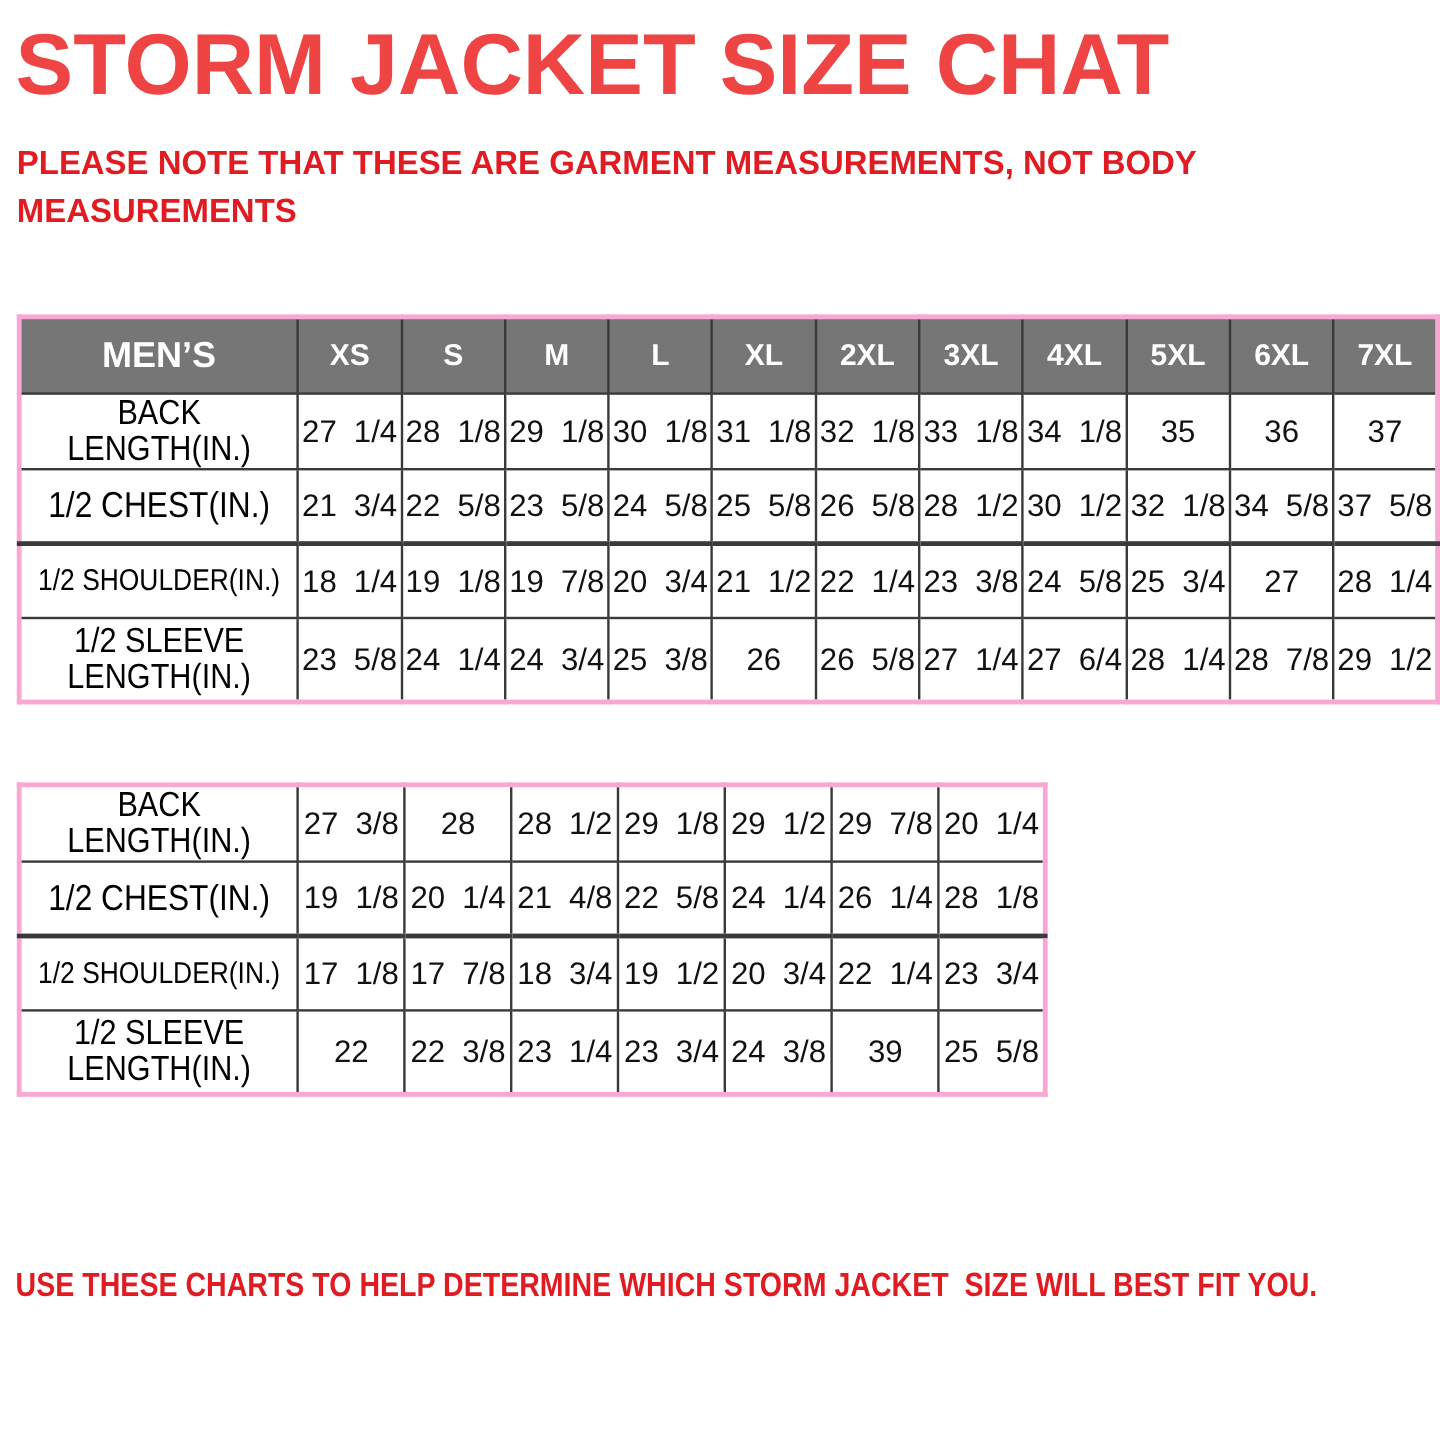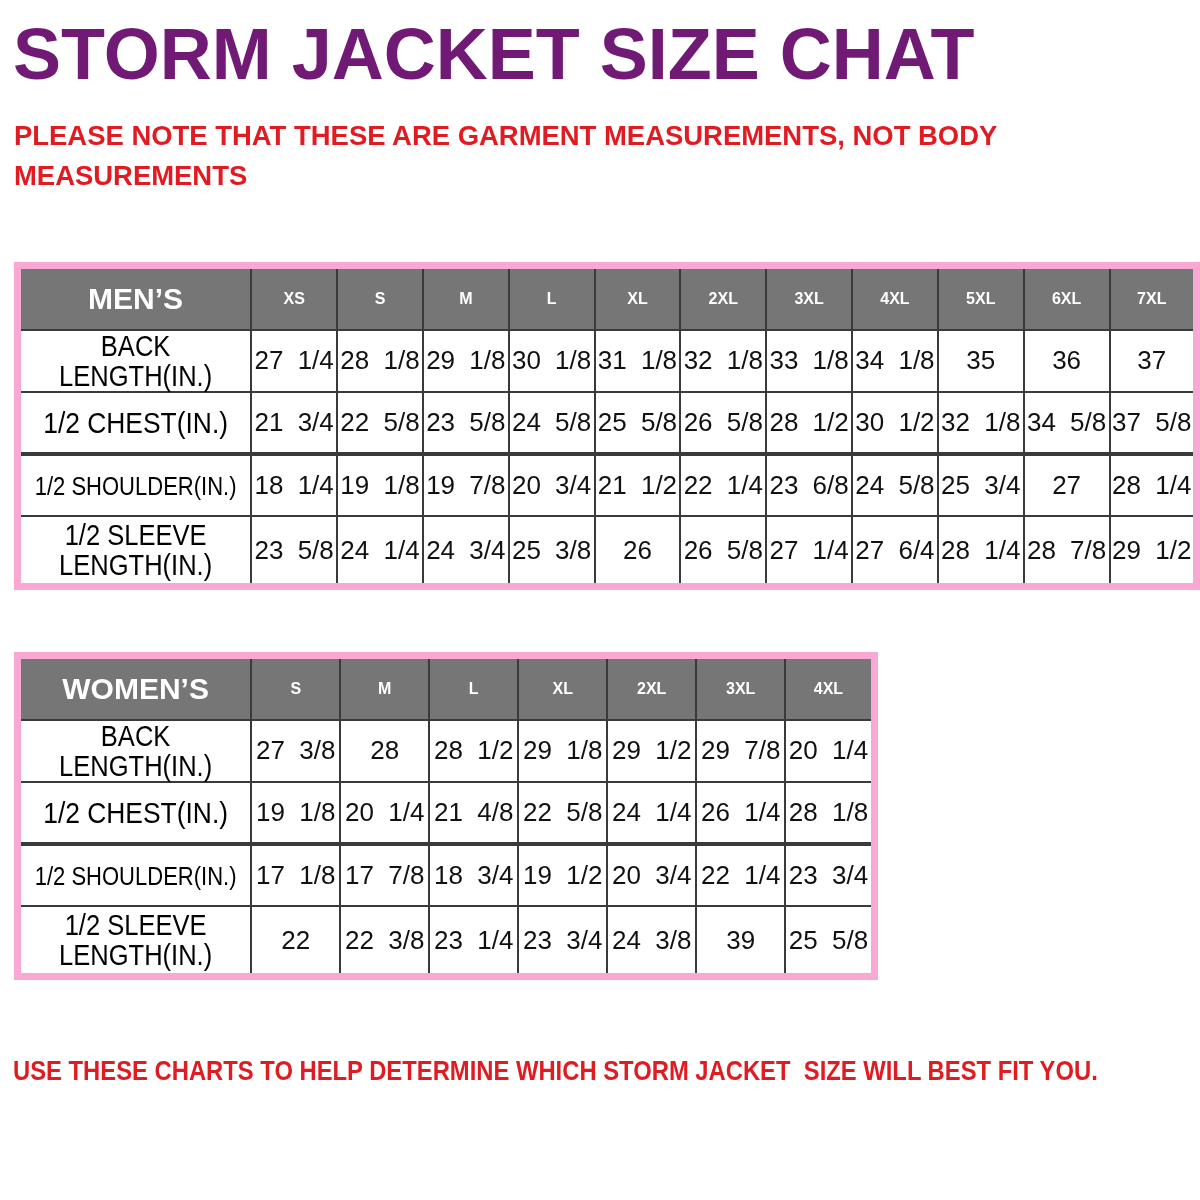--- a/index.html
+++ b/index.html
@@ -2,51 +2,51 @@
 <html><head>
 <meta charset="utf-8">
 <style>
   html,body{margin:0;padding:0;}
   body{
     width:1200px;height:1200px;position:relative;background:#ffffff;
     font-family:"Liberation Sans", sans-serif;overflow:hidden;color:#000;
   }
   .page-title{
     position:absolute;left:13px;top:18px;font-size:72px;font-weight:bold;
-    line-height:1;color:#701a75;white-space:nowrap;letter-spacing:0;
+    line-height:1;color:#ef4444;white-space:nowrap;letter-spacing:0;
   }
   .note{
     position:absolute;left:14px;top:116px;font-size:28px;font-weight:bold;
     color:#e01b22;line-height:40px;white-space:nowrap;
     transform:scaleX(0.98);transform-origin:left top;
   }
   .footer-note{
     position:absolute;left:13px;top:1056px;font-size:28px;font-weight:bold;
     color:#e01b22;line-height:1.1;white-space:pre;
     transform:scaleX(0.85);transform-origin:left top;
   }
   table.size-table{
     position:absolute;border-collapse:collapse;table-layout:fixed;
-    border:7px solid #f9a8d4;
+    border:4px solid #f9a8d4;
   }
   #mens-table{left:14px;top:262px;}
   #womens-table{left:14px;top:652px;}
   .size-table th,.size-table td{
     border:2px solid #3a3a3a;padding:0;text-align:center;vertical-align:middle;
   }
   .size-table col.c-label{width:191px;}
   .size-table col.c-size{width:89px;}
   tr.header-row{height:64px;}
   tr.r0{height:58px;}
   tr.r1{height:62px;margin-top:32px;}
   tr.r2{height:62px;}
   tr.r3{height:70px;}
   tr.r1 td{border-bottom-width:4px;}
   tr.header-row th{
-    background:#767676;color:#ffffff;font-weight:bold;font-size:16px;
+    background:#767676;color:#ffffff;font-weight:bold;font-size:25px;
   }
   tr.header-row th.name-cell{font-size:30px;}
   td.label-cell{font-weight:normal;color:#000;}
   td.label-cell .lbl{
     display:block;line-height:1.05;white-space:nowrap;
     transform:scaleX(0.88);transform-origin:center;
   }
   tr.r0 td.label-cell .lbl{font-size:29px;}
   tr.r1 td.label-cell .lbl{font-size:30px;}
   tr.r2 td.label-cell .lbl{font-size:25px;}
@@ -133,21 +133,21 @@
     <td class="label-cell">
       <span class="lbl">1/2 SHOULDER(IN.)</span>
       <span class="lbl"></span>
     </td>
     <td class="v">18 1/4</td>
     <td class="v">19 1/8</td>
     <td class="v">19 7/8</td>
     <td class="v">20 3/4</td>
     <td class="v">21 1/2</td>
     <td class="v">22 1/4</td>
-    <td class="v">23 6/8</td>
+    <td class="v">23 3/8</td>
     <td class="v">24 5/8</td>
     <td class="v">25 3/4</td>
     <td class="v">27</td>
     <td class="v">28 1/4</td>
   </tr>
   <tr class="r3">
     <td class="label-cell">
       <span class="lbl">1/2 SLEEVE</span>
       <span class="lbl">LENGTH(IN.)</span>
     </td>
@@ -171,30 +171,20 @@
     <col class="c-label">
     <col class="c-size">
       <col class="c-size">
       <col class="c-size">
       <col class="c-size">
       <col class="c-size">
       <col class="c-size">
       <col class="c-size">
   </colgroup>
   <tbody>
-      <tr class="header-row">
-    <th class="name-cell">WOMEN’S</th>
-    <th>S</th>
-    <th>M</th>
-    <th>L</th>
-    <th>XL</th>
-    <th>2XL</th>
-    <th>3XL</th>
-    <th>4XL</th>
-  </tr>
   <tr class="r0">
     <td class="label-cell">
       <span class="lbl">BACK</span>
       <span class="lbl">LENGTH(IN.)</span>
     </td>
     <td class="v">27 3/8</td>
     <td class="v">28</td>
     <td class="v">28 1/2</td>
     <td class="v">29 1/8</td>
     <td class="v">29 1/2</td>

